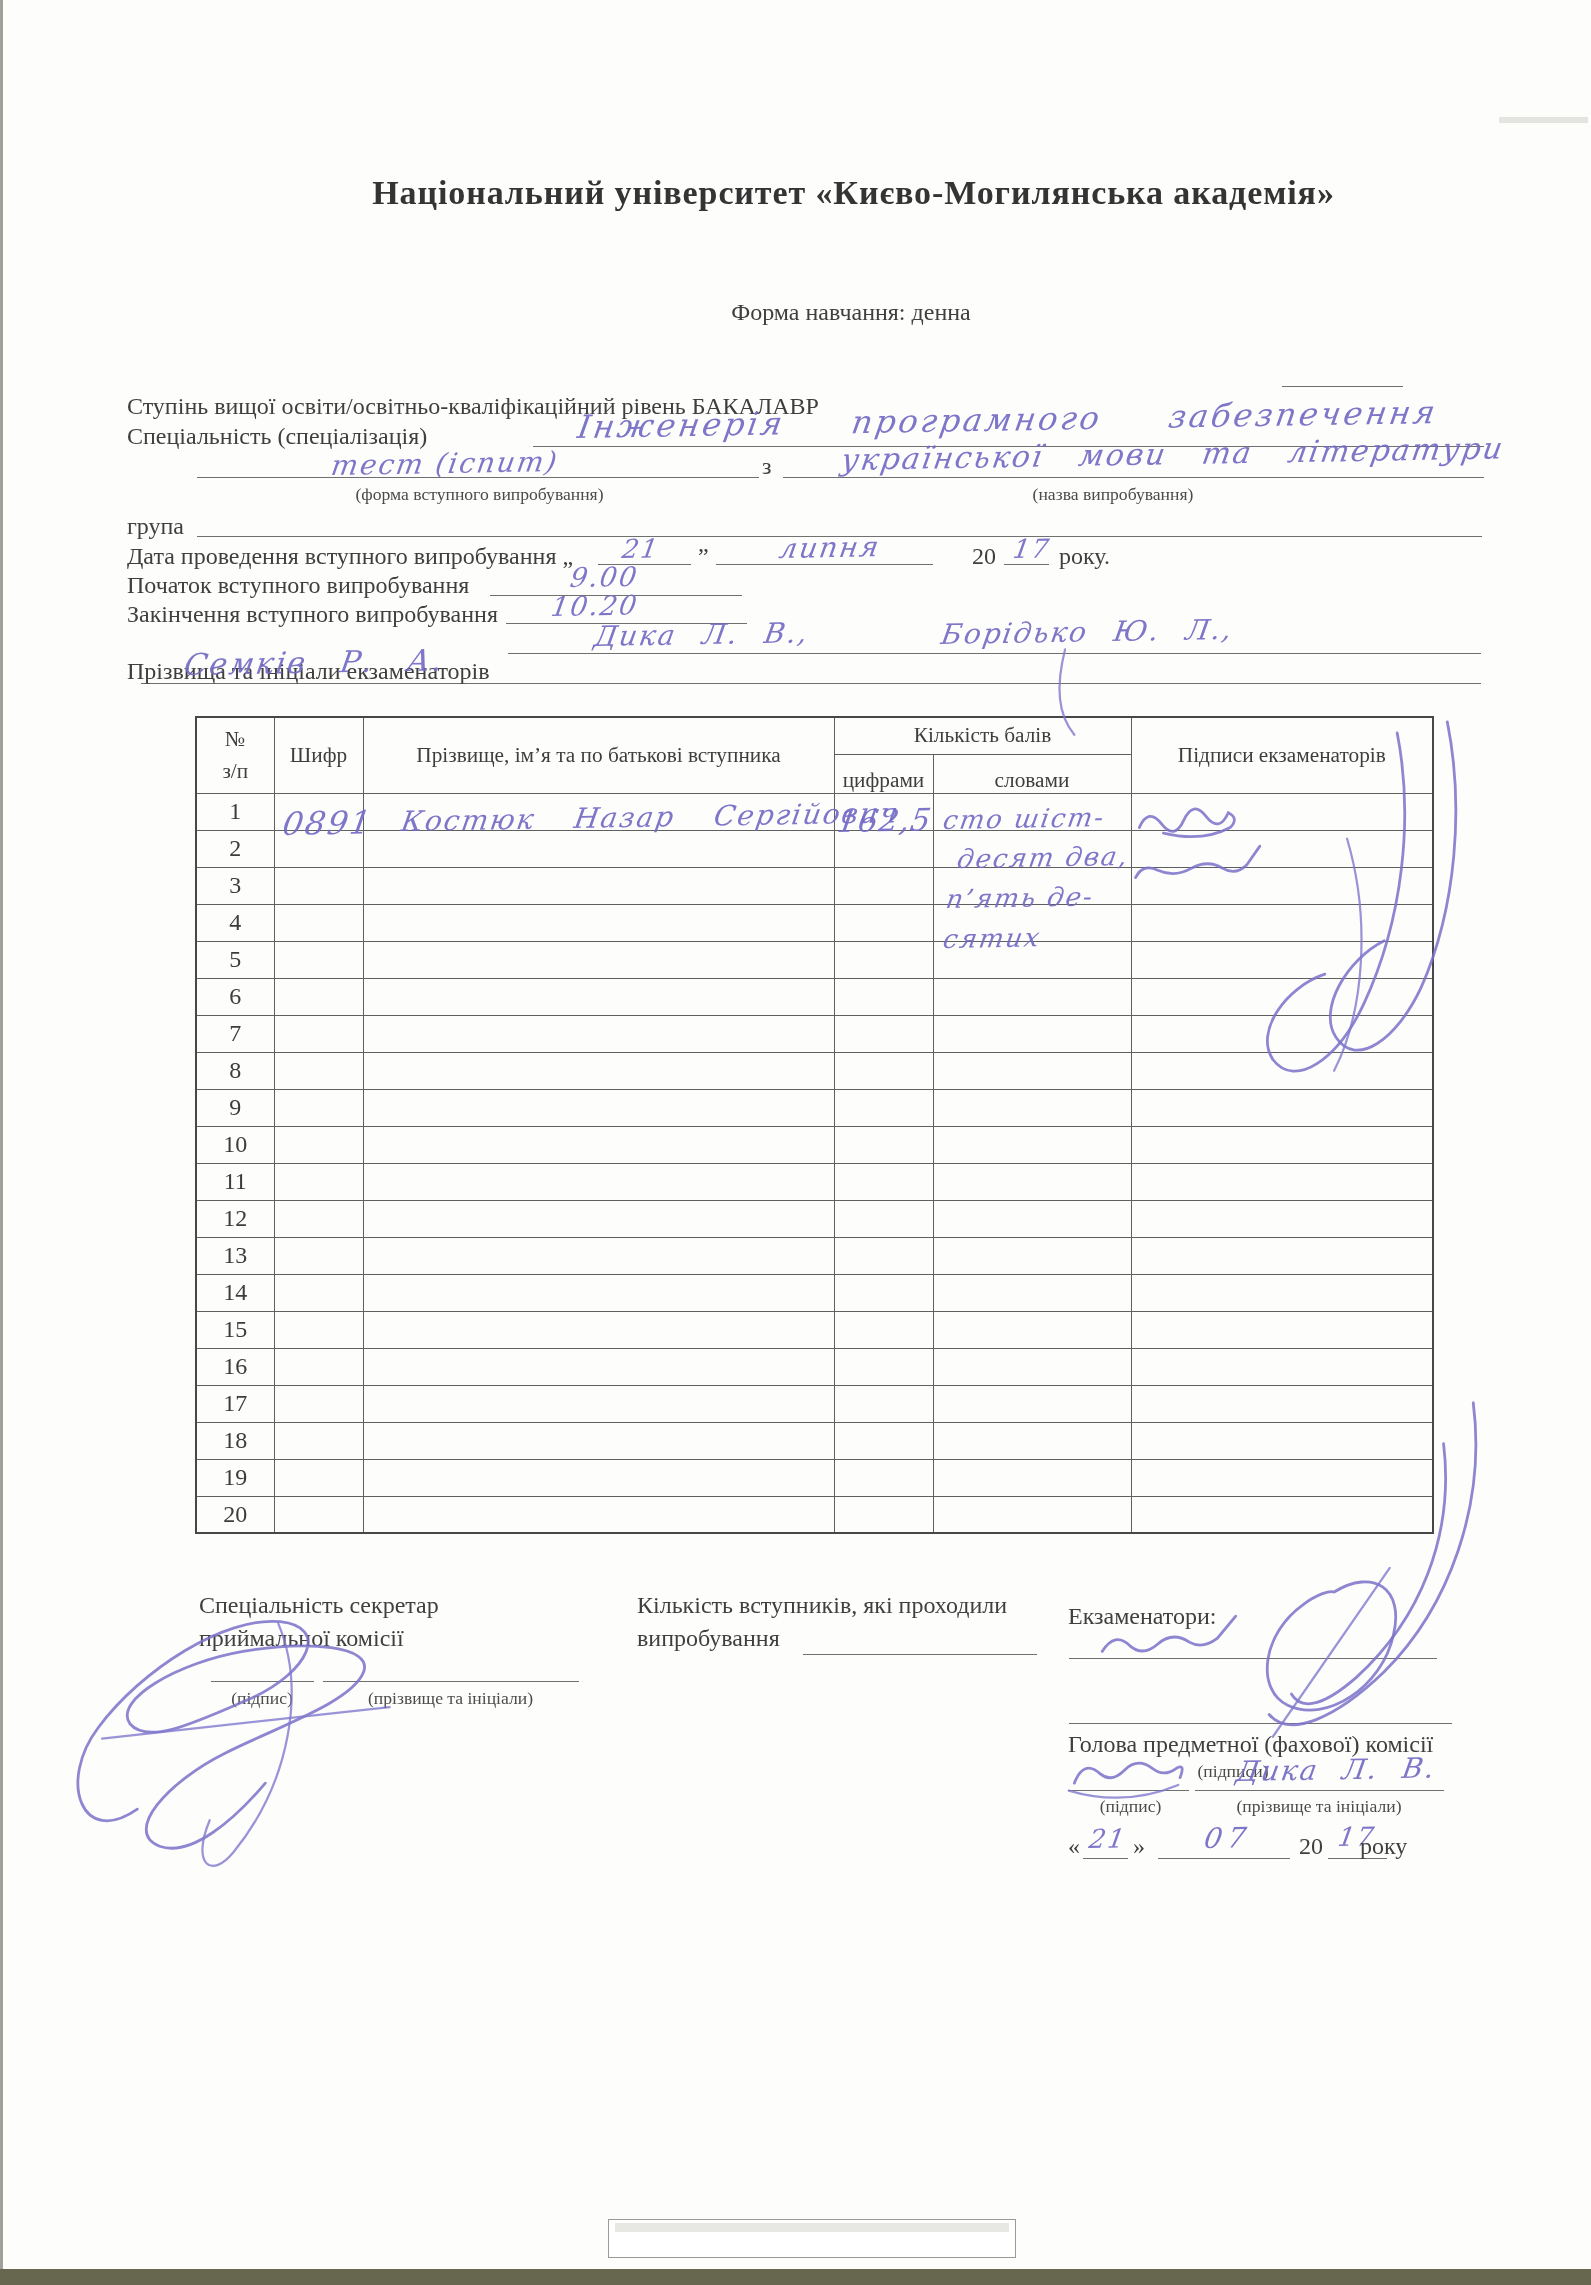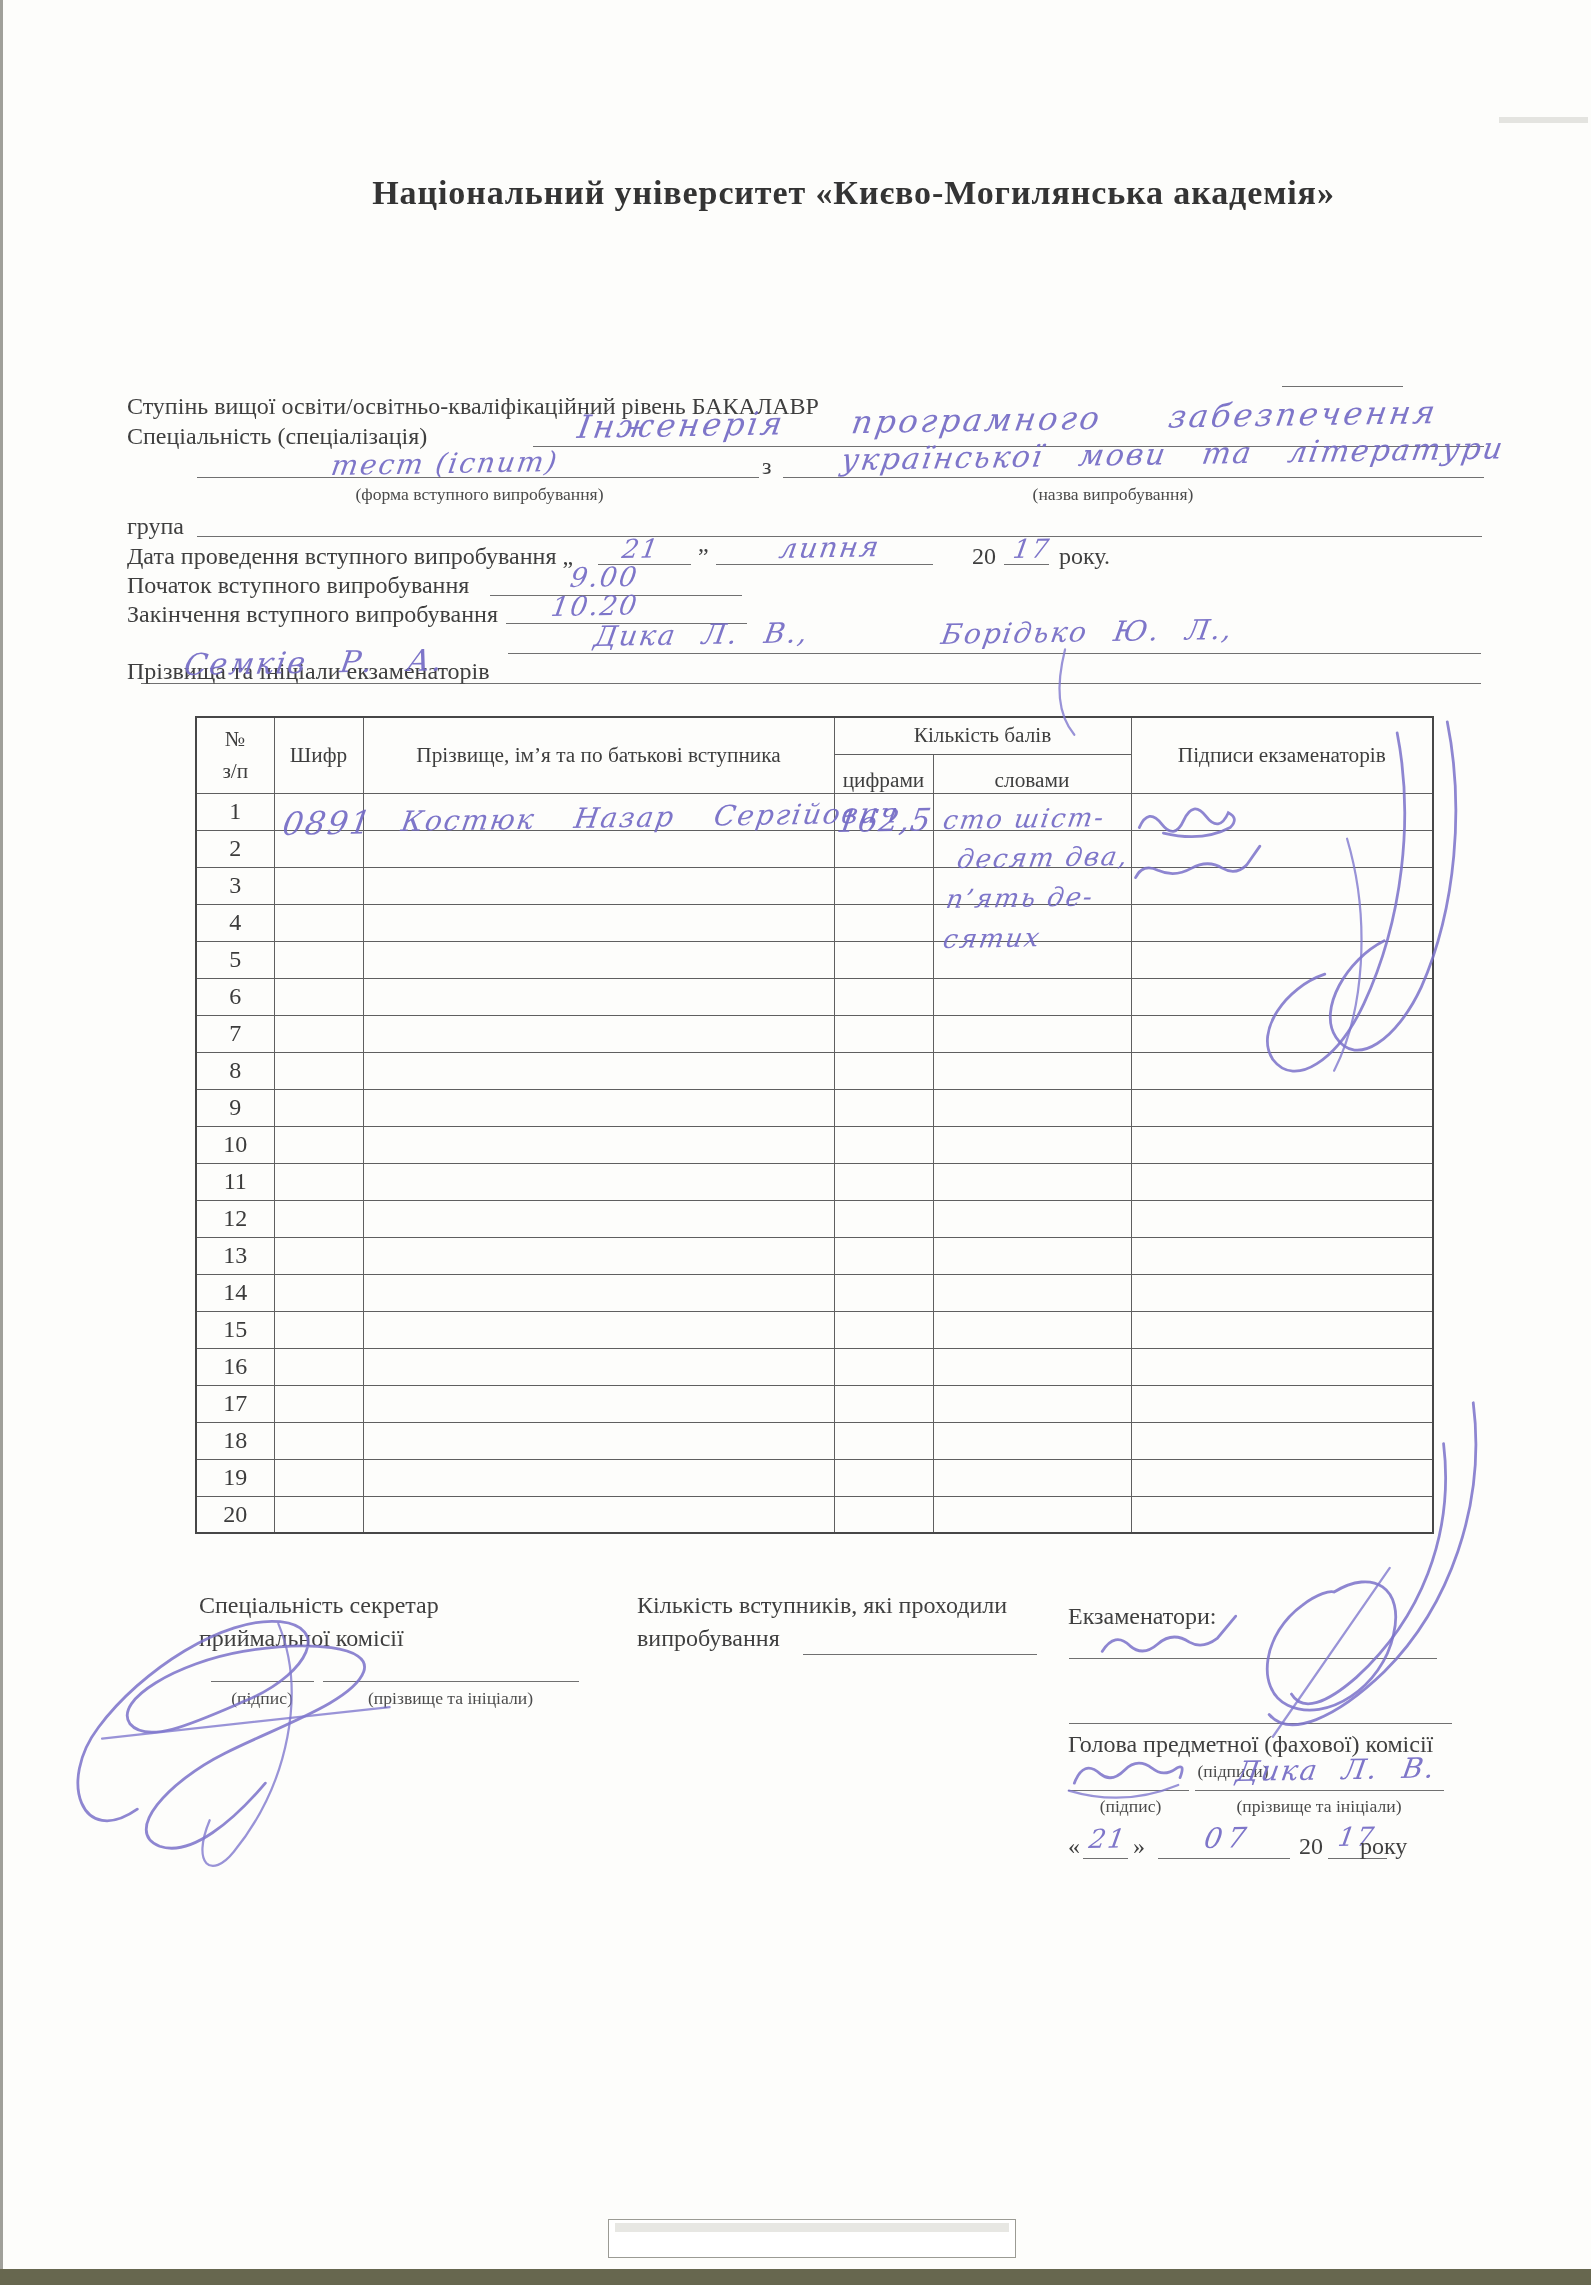--- a/index.html
+++ b/index.html
@@ -41,20 +41,21 @@
 <div class="page">
 
   <div class="edge-left"></div>
   <div class="rstreak"></div>
   <div class="band"></div>
   <div class="scanbox">
       <div class="strip"></div>
     </div>
 
   <div class="abs title" style="left:115px;top:174px;width:1477px;">Національний університет «Києво-Могилянська академія»</div>
+  <div class="abs lab center" style="left:554px;top:299px;width:594px;">Форма навчання: денна</div>
 
   <div class="uline" style="left:1282px;top:386px;width:121px;"></div>
 
   <div class="abs lab" style="left:127px;top:393px;">Ступінь вищої освіти/освітньо-кваліфікаційний рівень  БАКАЛАВР</div>
 
   <div class="abs lab" style="left:127px;top:423px;">Спеціальність (спеціалізація)</div>
   <div class="pen" style="left:575px;top:408px;font-size:32px;word-spacing:54px;letter-spacing:2.8px;">Інженерія   програмного   забезпечення</div>
   <div class="uline" style="left:533px;top:446px;width:951px;"></div>
 
   <div class="pen" style="left:329px;top:449px;font-size:28px;">тест (іспит)</div>

